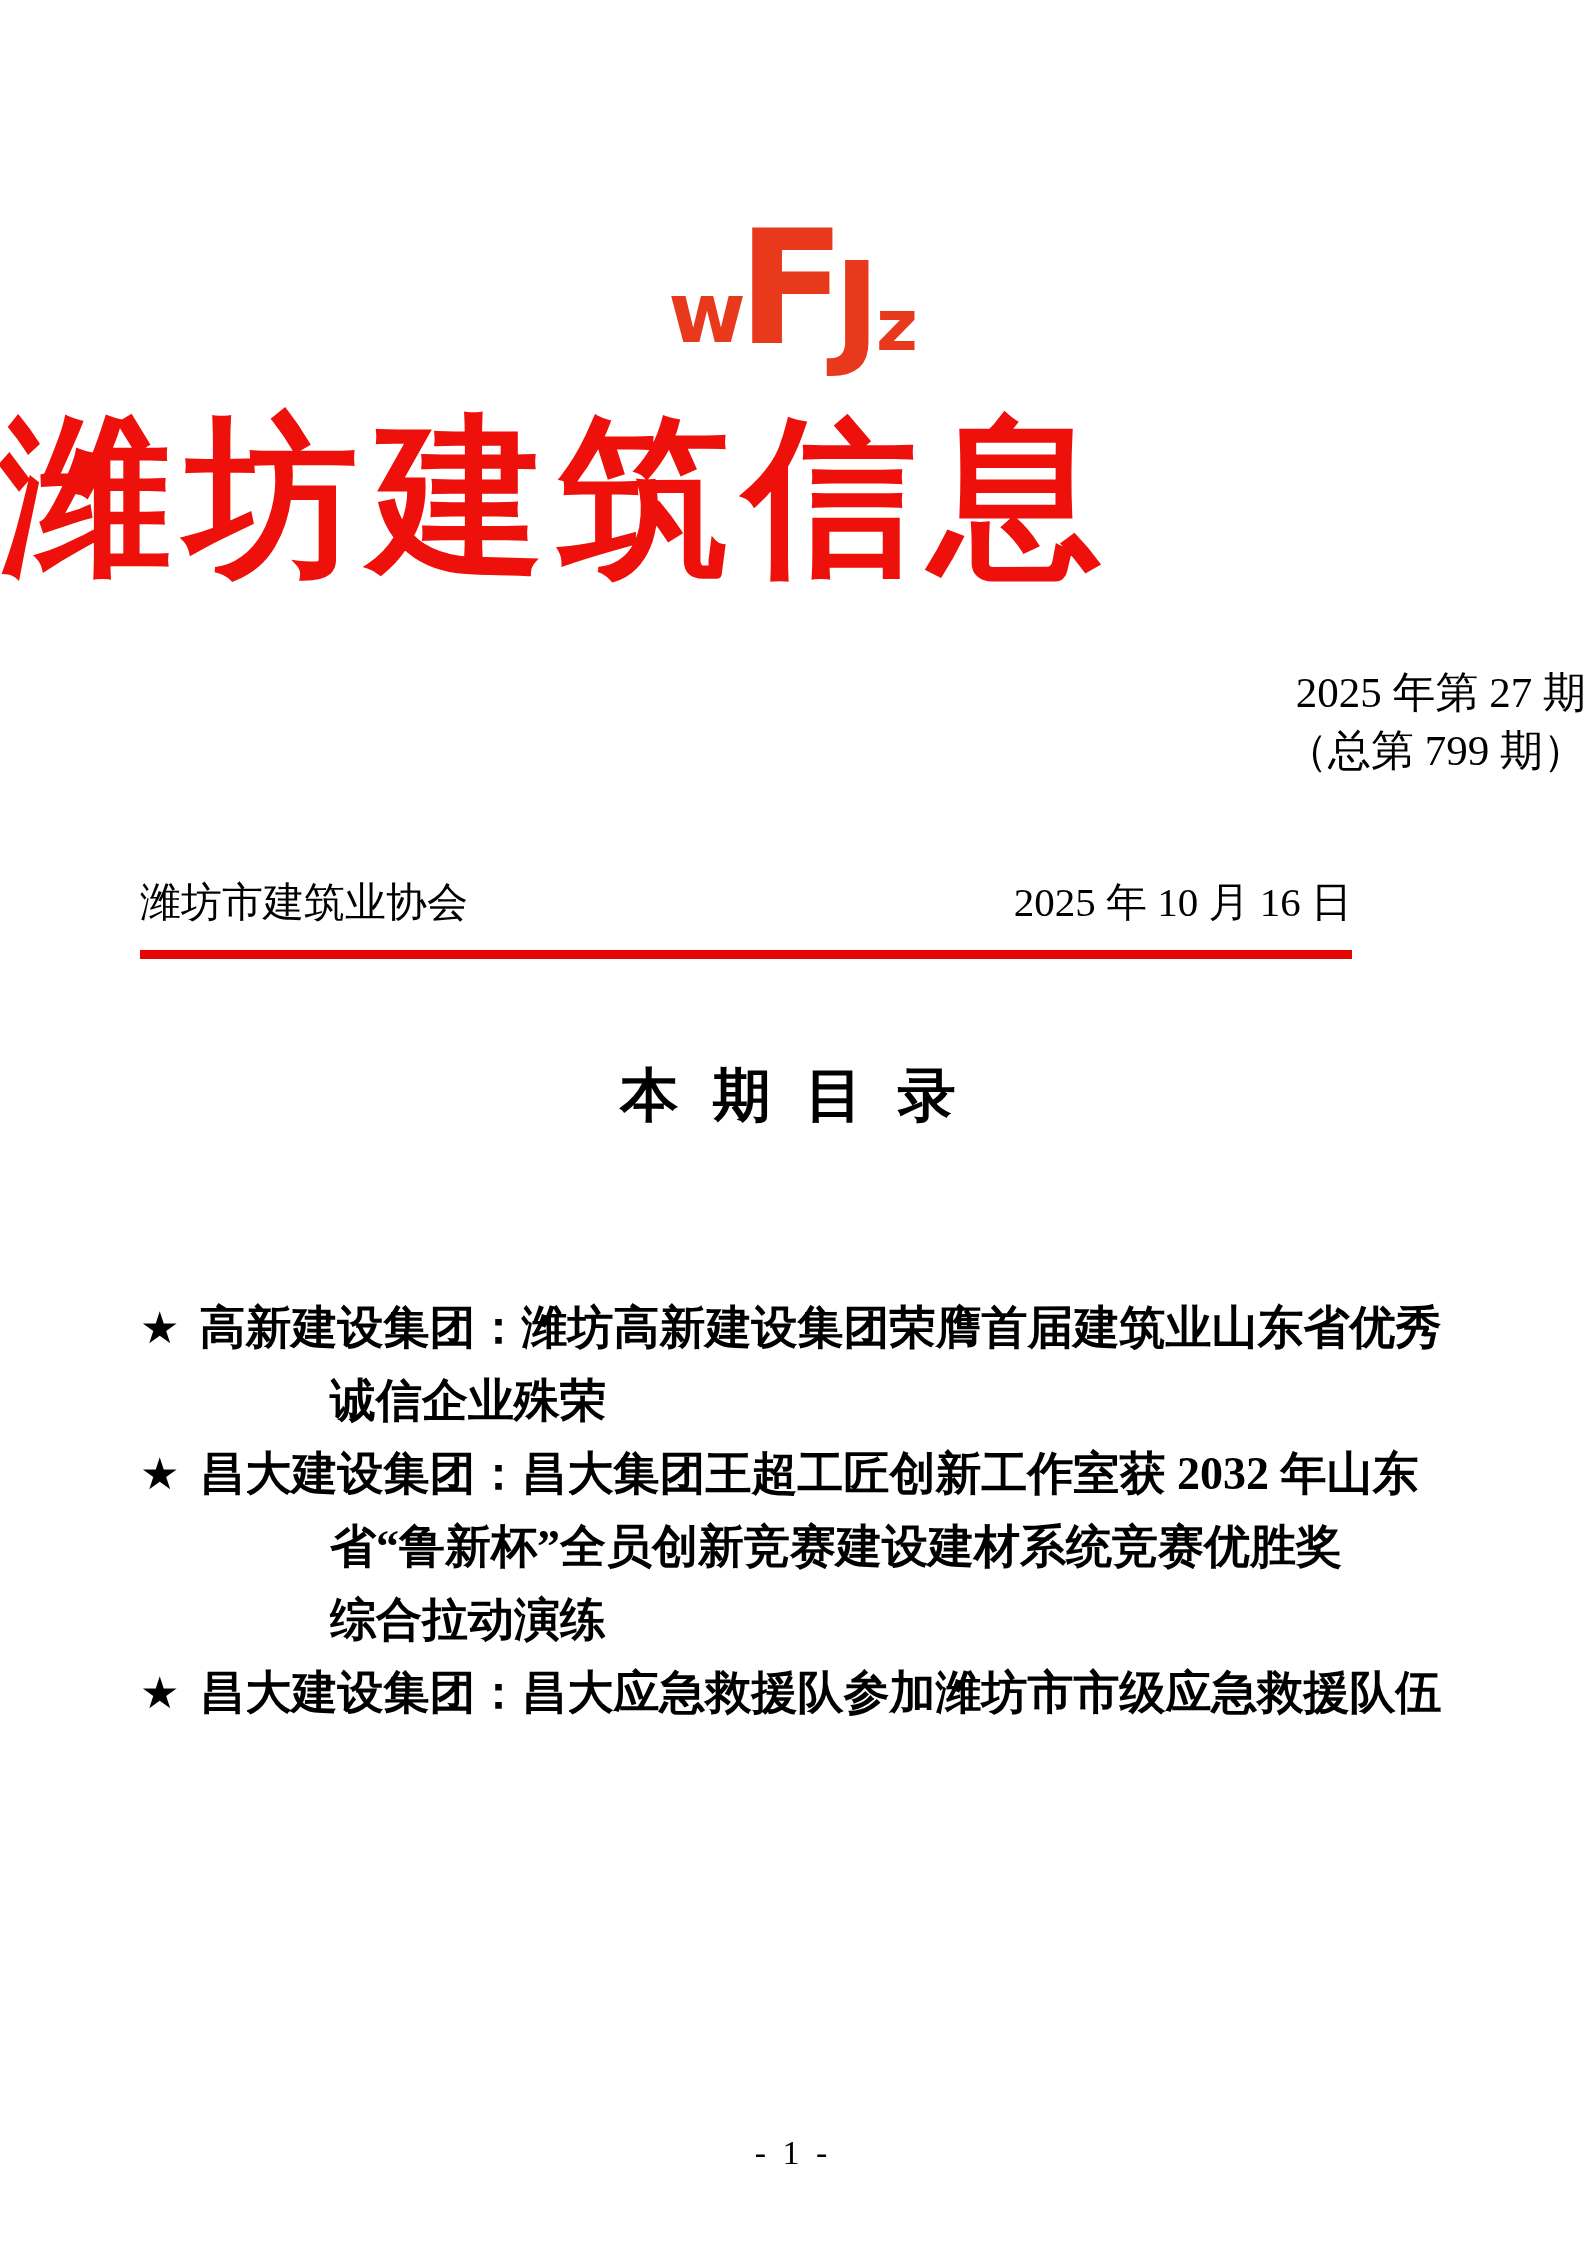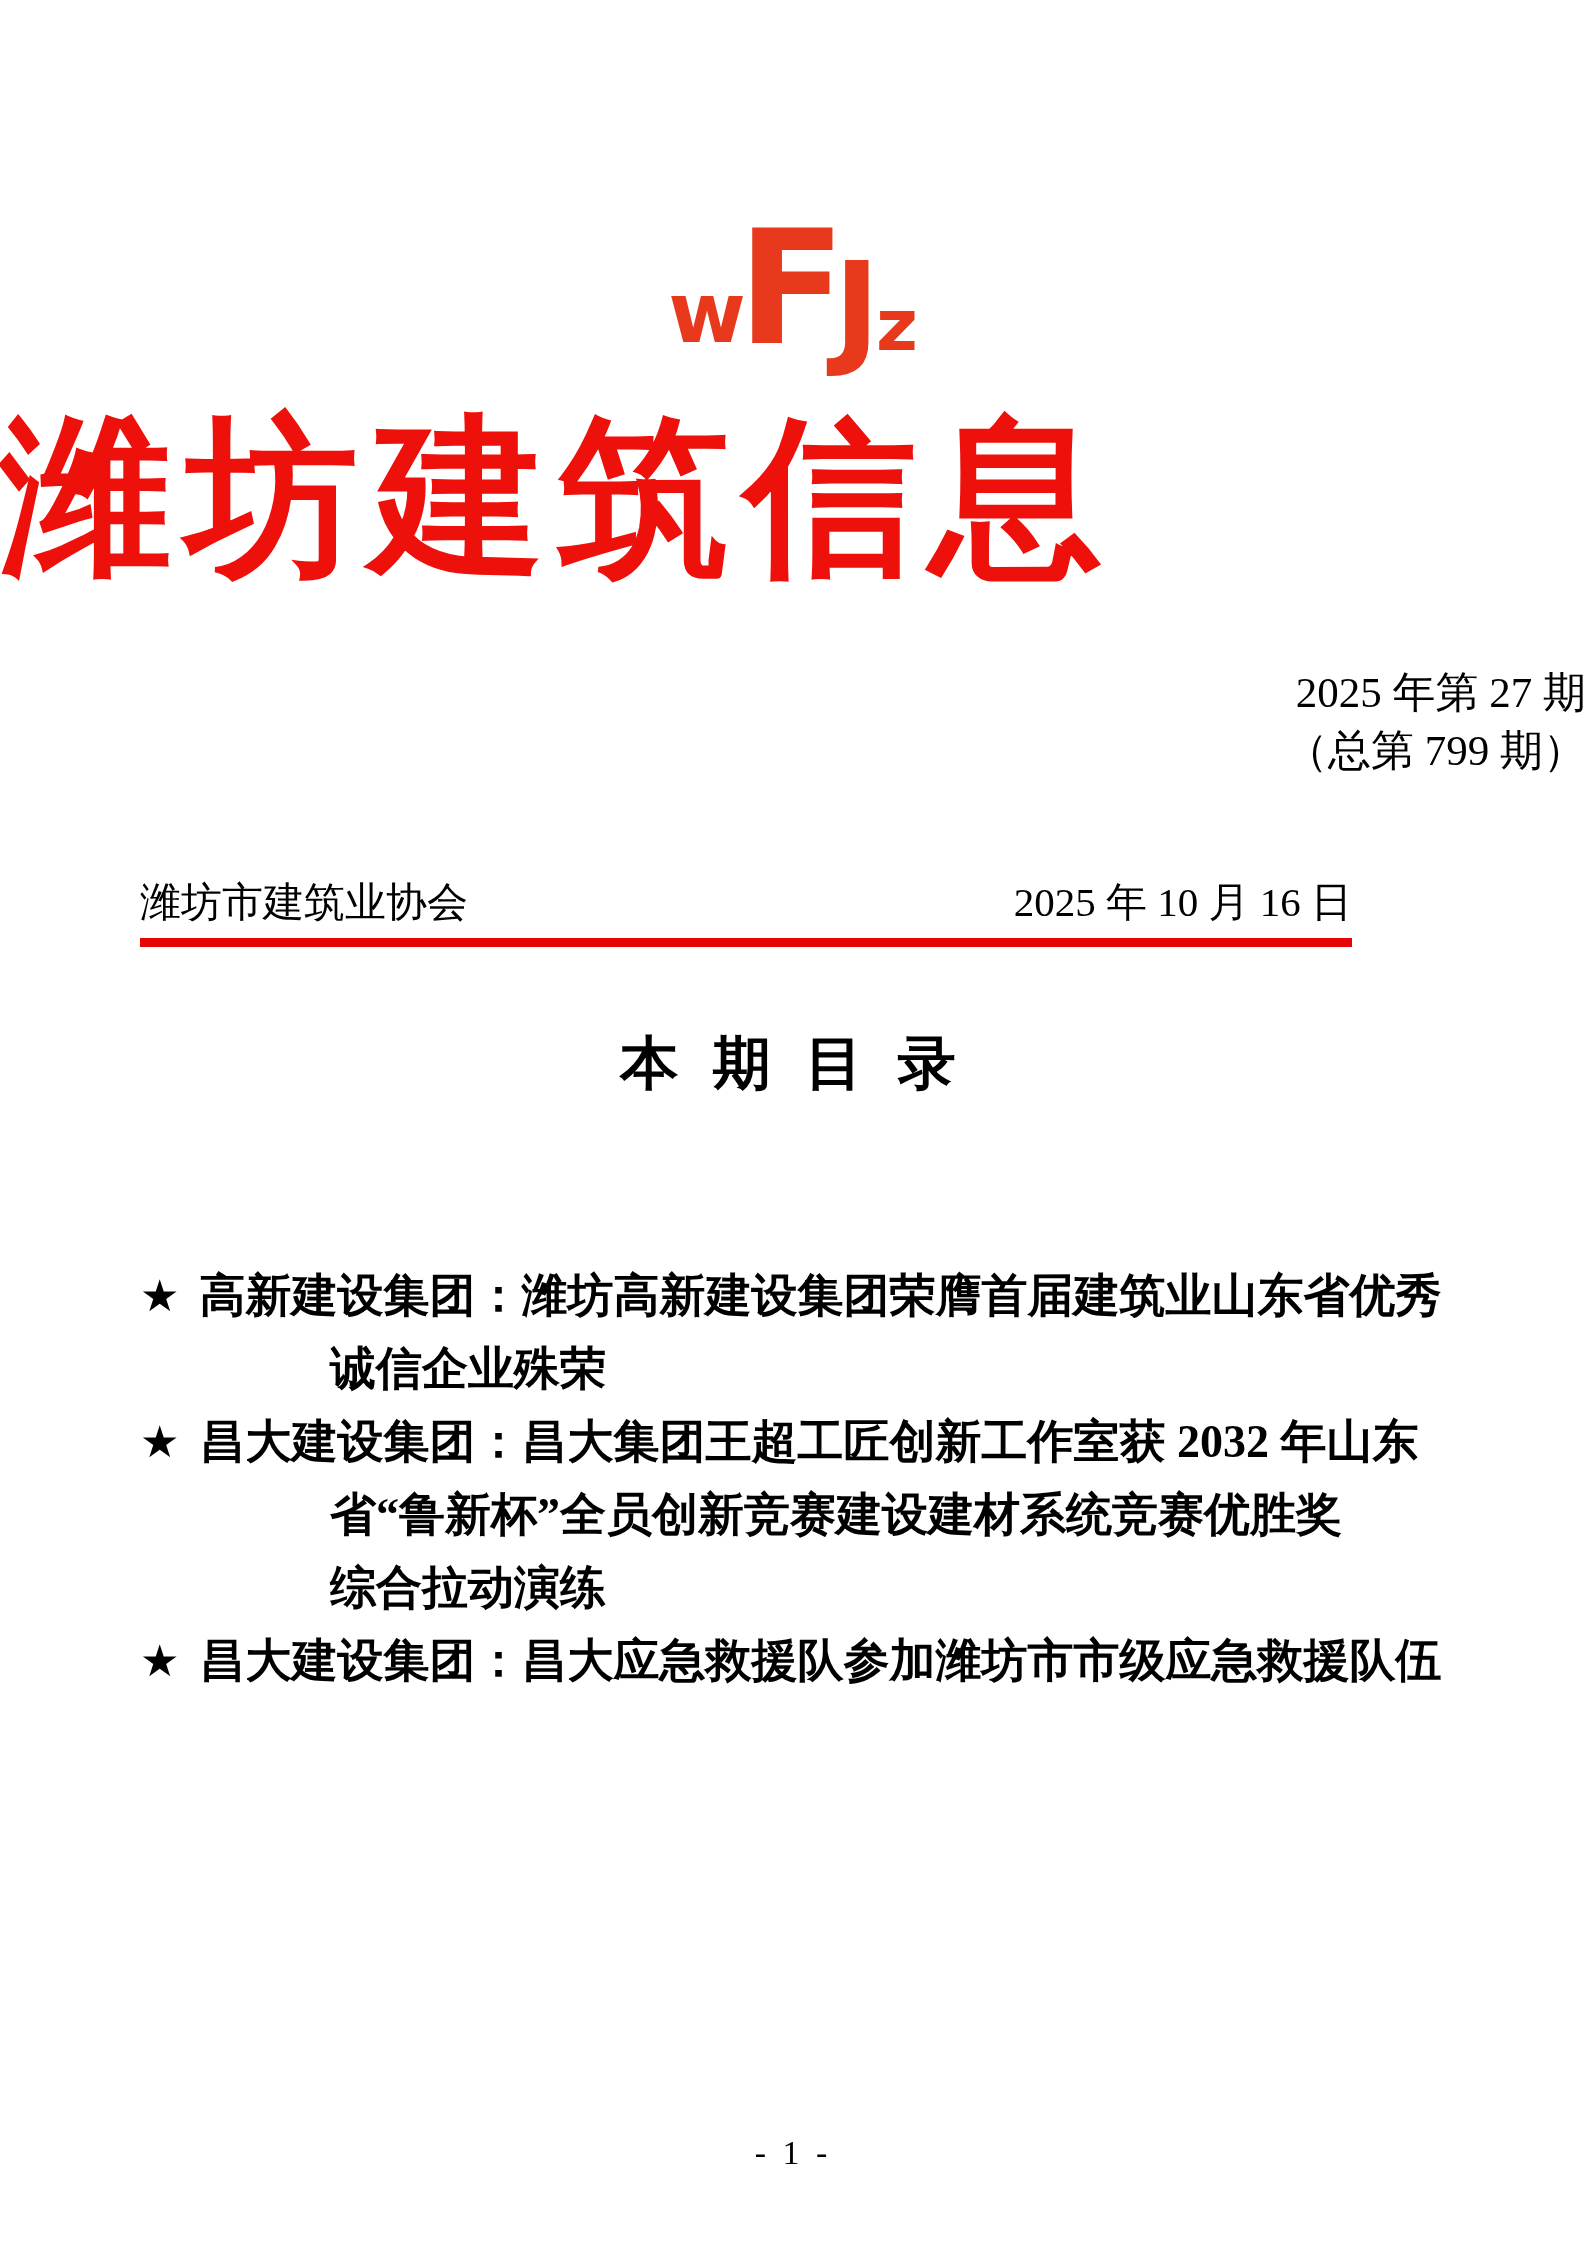--- a/index.html
+++ b/index.html
@@ -57,27 +57,27 @@
   }
 
   
   .masthead {
     margin: 96px 0 0 140px;
     width: 1212px;
     display: flex;
     justify-content: space-between;
     align-items: baseline;
     font-size: 41px;
-    padding-bottom: 8px;
+    padding-bottom: 20px;
     border-bottom: 9px solid #e60505;
   }
 
   
   .toc-heading {
-    margin-top: 78px;
+    margin-top: 98px;
     text-align: center;
     font-size: 58px;
     font-weight: bold;
     letter-spacing: 10px;
   }
 
   
   .toc {
     margin: 156px 0 0 140px;
     width: 1330px;

